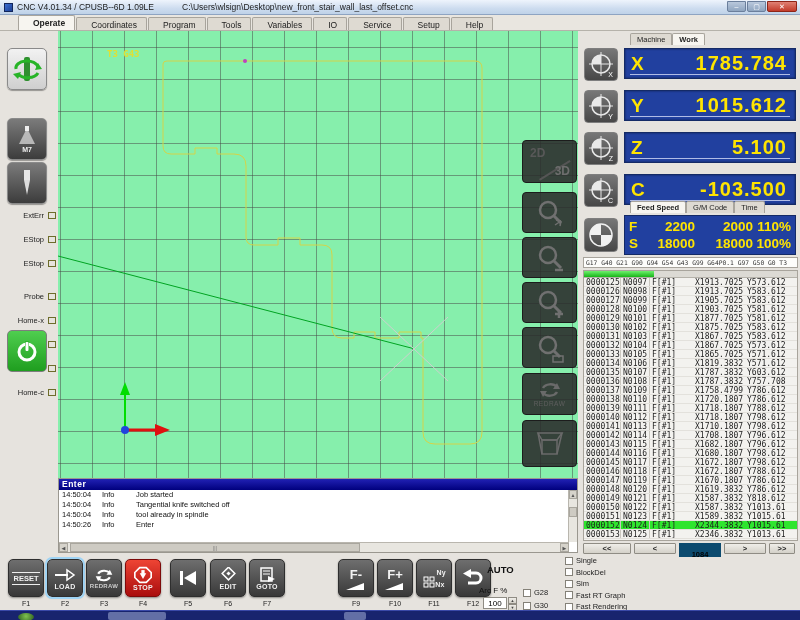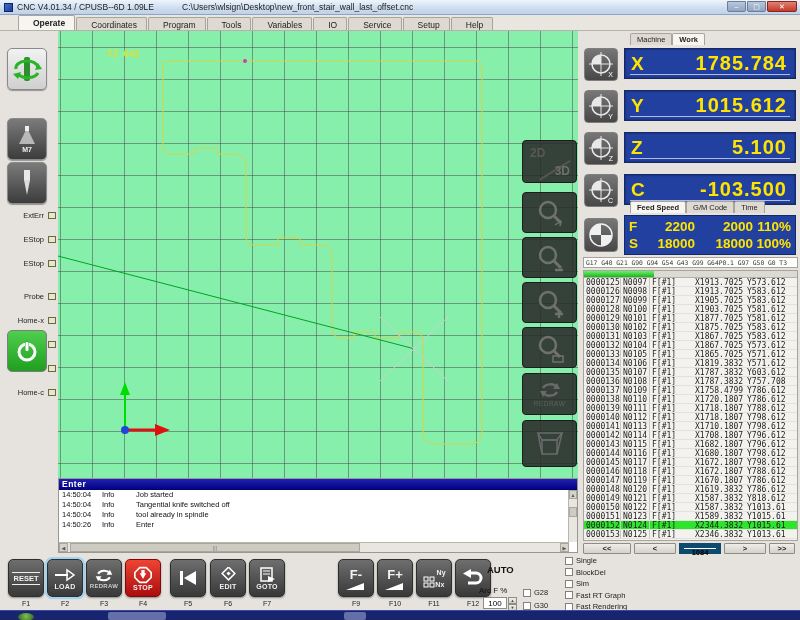--- a/index.html
+++ b/index.html
@@ -103,21 +103,21 @@
   .grow { display:flex; height:9px; line-height:9px; font-family:"DejaVu Sans Mono", monospace;
     font-size:8px; color:#1c1c1c; white-space:nowrap; overflow:hidden; border-bottom:1px solid #e3e1dc; }
   .grow span { padding-left:2px; }
   .grow .c1 { width:37px; border-right:1px solid #c9c6bf; }
   .grow .c2 { width:29px; border-right:1px solid #c9c6bf; }
   .grow .c3 { width:28px; } .grow .c4 { width:15px;margin-top:44px; } .grow .c5 { width:52px; } .grow .c6 { flex:1; }
   .grow.hl { background:#2ee52e; }
   .pager { position:absolute; left:0; top:512px; width:215px; height:11px; display:flex; gap:3px; }
   .pbtn { background:linear-gradient(#efede8,#d4d1c9); border:1px solid #8f8c84; font-size:7.5px;
     font-weight:bold; color:#222; text-align:center; line-height:9px; border-radius:1px; }
-  .pbox { background:#fff; border:5px solid #0c4a6e; font-size:7.5px; font-weight:bold; text-align:center; line-height:9px; }
+  .pbox { background:#fff; border:7px solid #0c4a6e; font-size:7.5px; font-weight:bold; text-align:center; line-height:9px; }
 
   
   .bottom { position:absolute; left:0; top:555px; width:800px; height:55px; }
   .fbtn { position:absolute; top:4px; width:36px; height:38px; border:1px solid #2e2e2e; border-radius:5px;
     background:linear-gradient(#6e6e6e,#383838); color:#f2f2f2; display:flex; flex-direction:column;
     align-items:center; justify-content:center; box-shadow:0 1px 2px rgba(0,0,0,.4); }
   .fbtn .cap { font-size:7px; font-weight:bold; letter-spacing:.3px; }
   .fbtn .capbig { font-size:13px; font-weight:bold; }
   .fbtn.loadsel { outline:2px solid #9fd4f5; outline-offset:0px; }
   .fbtn.stop { background:linear-gradient(#ee4434,#aa0d0d); border-color:#7d0a0a; }

